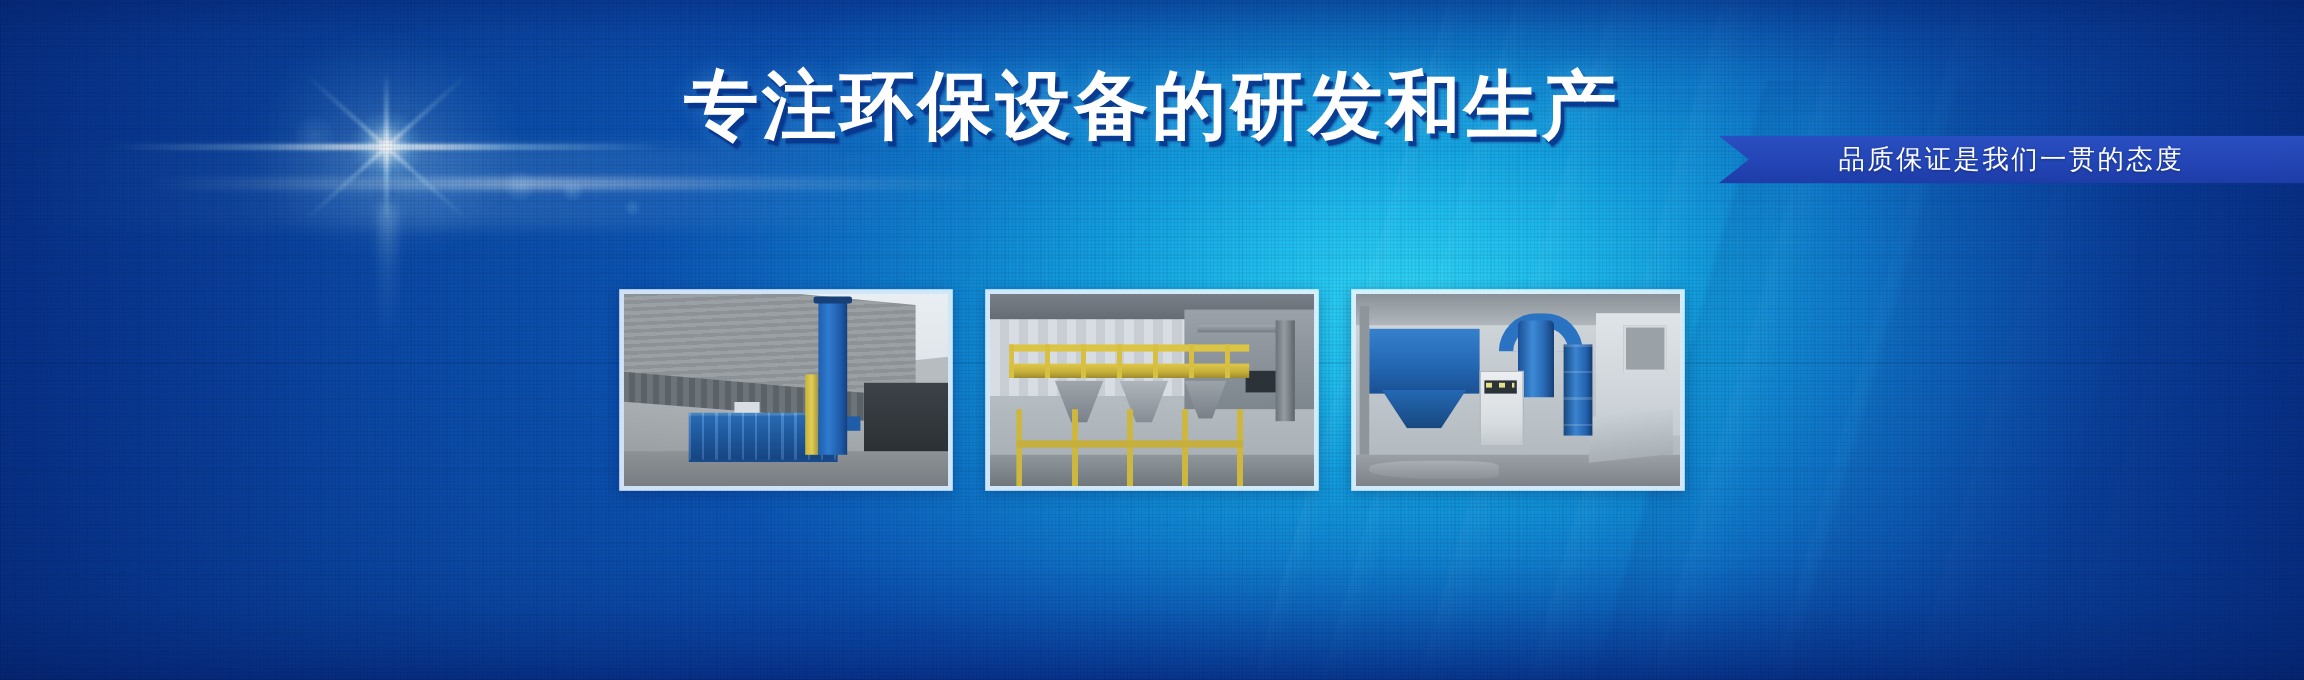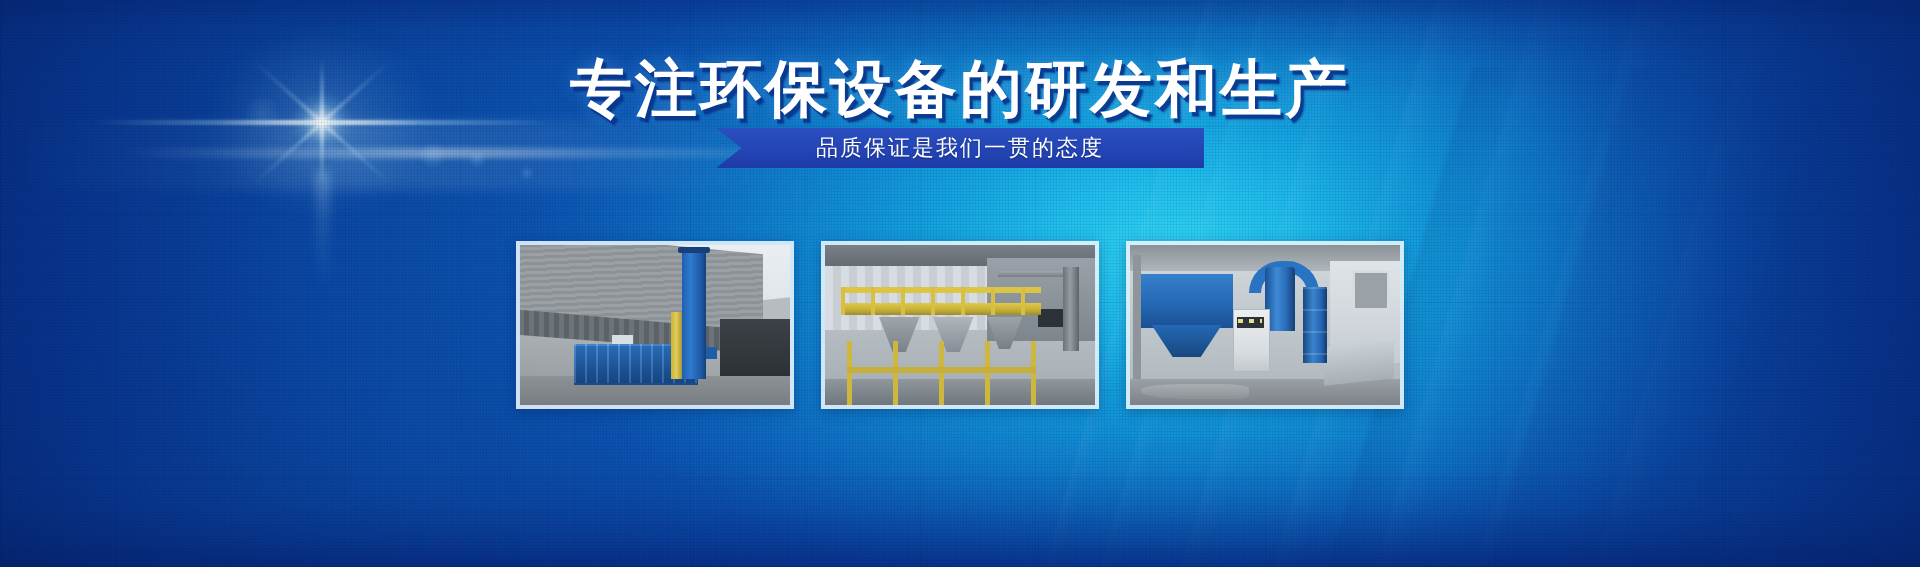--- a/index.html
+++ b/index.html
@@ -285,23 +285,23 @@
       3px 4px 0 rgba(8,52,140,0.80),
       4px 5px 2px rgba(6,40,120,0.55),
       0 0 18px rgba(120,205,255,0.35);
     white-space: nowrap;
   }
 
   .badge-wrap {
     position: absolute;
     left: 0;
     right: 0;
-    top: 128px;
+    top: 113px;
     display: flex;
-    justify-content: center;
+    justify-content: flex-end;
   }
   .badge {
     position: relative;
     height: 40px;
     min-width: 380px;
     padding: 0 54px;
     display: flex;
     align-items: center;
     justify-content: center;
     background: linear-gradient(180deg, #2a4fc0 0%, #2446b6 50%, #1d3ca8 100%);

